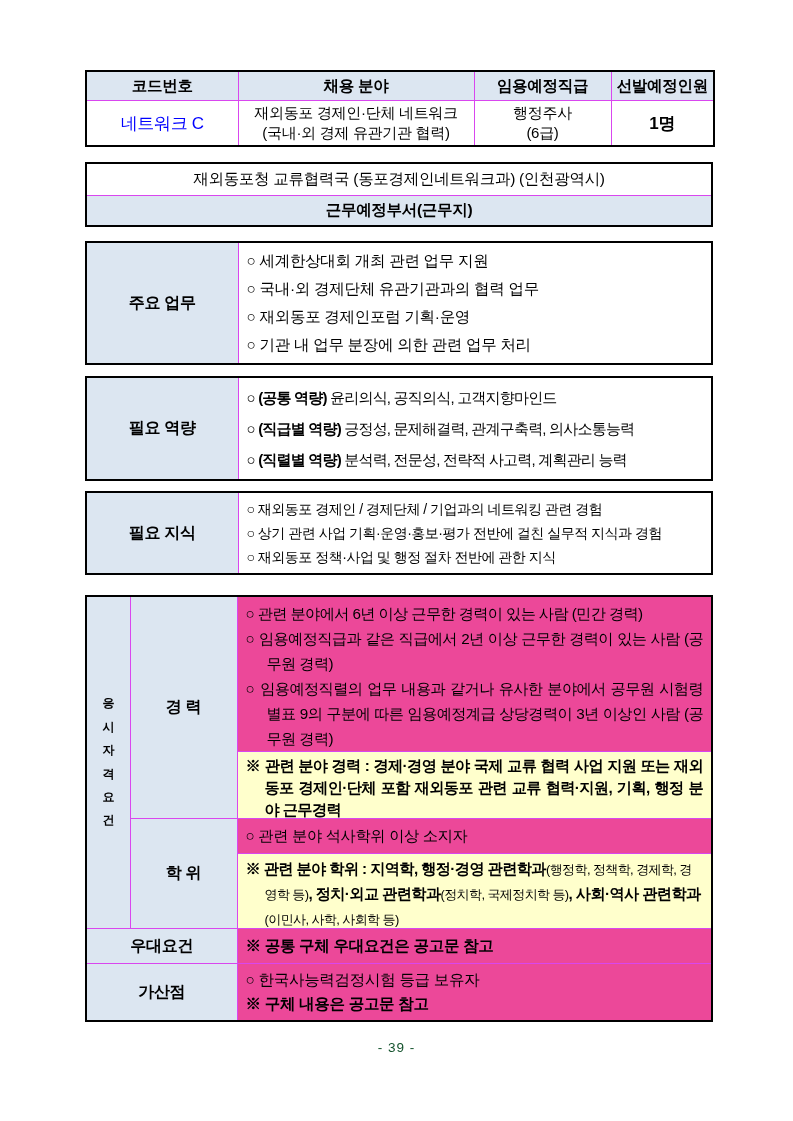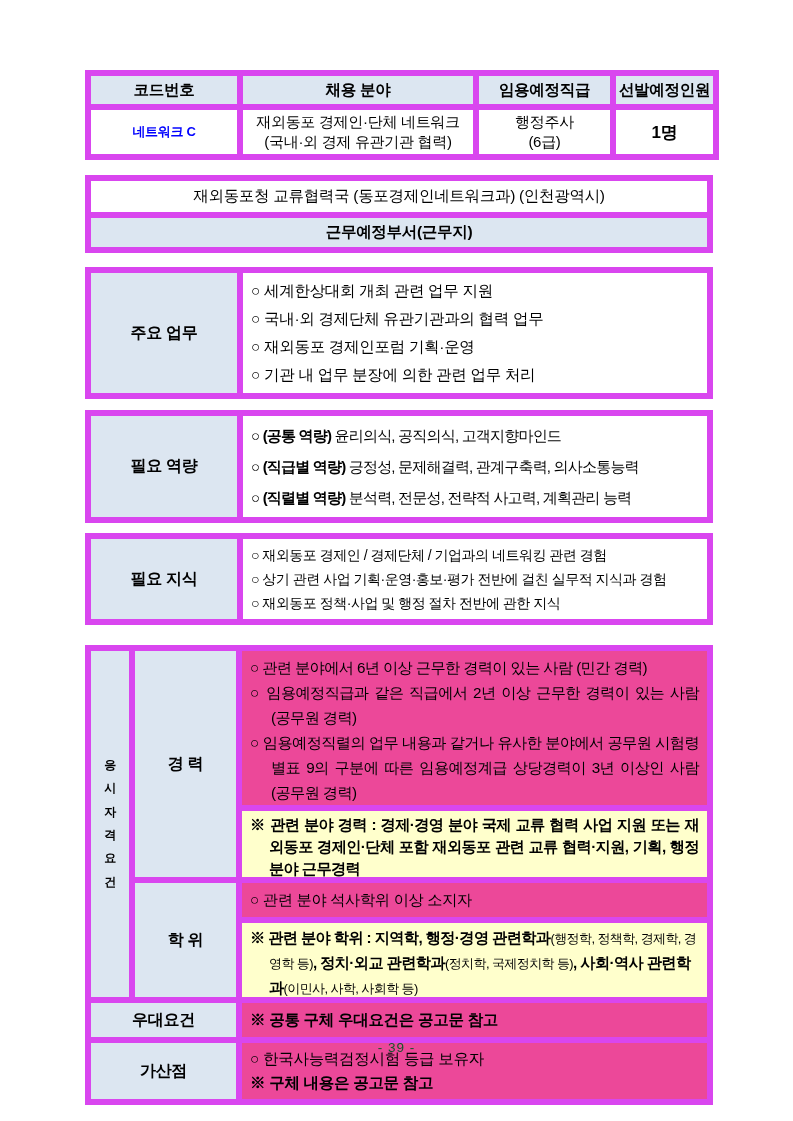--- a/index.html
+++ b/index.html
@@ -5,30 +5,30 @@
   html,body { margin:0; padding:0; background:#888; }
   .page {
     width:793px; height:1121px; background:#ffffff; position:relative;
     font-family:"Liberation Sans", sans-serif; color:#000;
     letter-spacing:-0.3px; overflow:hidden; margin:0 auto;
   }
   .content { position:absolute; left:85px; top:70px; width:628px; }
 
   table { border-collapse:collapse; width:100%; table-layout:fixed; }
   table { border:2px solid #000; }
-  th, td { border:6px solid #d946ef; padding:0; vertical-align:middle; }
+  th, td { border:1px solid #d946ef; padding:0; vertical-align:middle; }
 
   .lbl { background:#dce6f1; font-weight:bold; text-align:center; font-size:16px; }
   .white { background:#ec4899; }
   .note { background:#ffffcc; font-weight:bold; }
 
   
   .t1 th { background:#dce6f1; font-weight:bold; font-size:15.5px; height:28px; white-space:nowrap; }
   .t1 td { height:44px; text-align:center; }
-  .t1 .code { color:#0000ff; font-weight:bold; font-size:13px; }
+  .t1 .code { color:#0000ff; font-weight:normal; font-size:17px; }
   .t1 .two-line div { line-height:20px; font-size:15px; white-space:nowrap; }
   .t1 .count { font-weight:bold; font-size:17px; }
 
   
   .t2 { margin-top:15px; }
   .t2 .hd { height:29px; font-size:15.5px; }
   .t2 .val { height:31px; text-align:center; font-size:15.5px; white-space:nowrap; }
 
   
   .t3 { margin-top:14px; } .t4 { margin-top:11px; } .t5 { margin-top:10px; }

